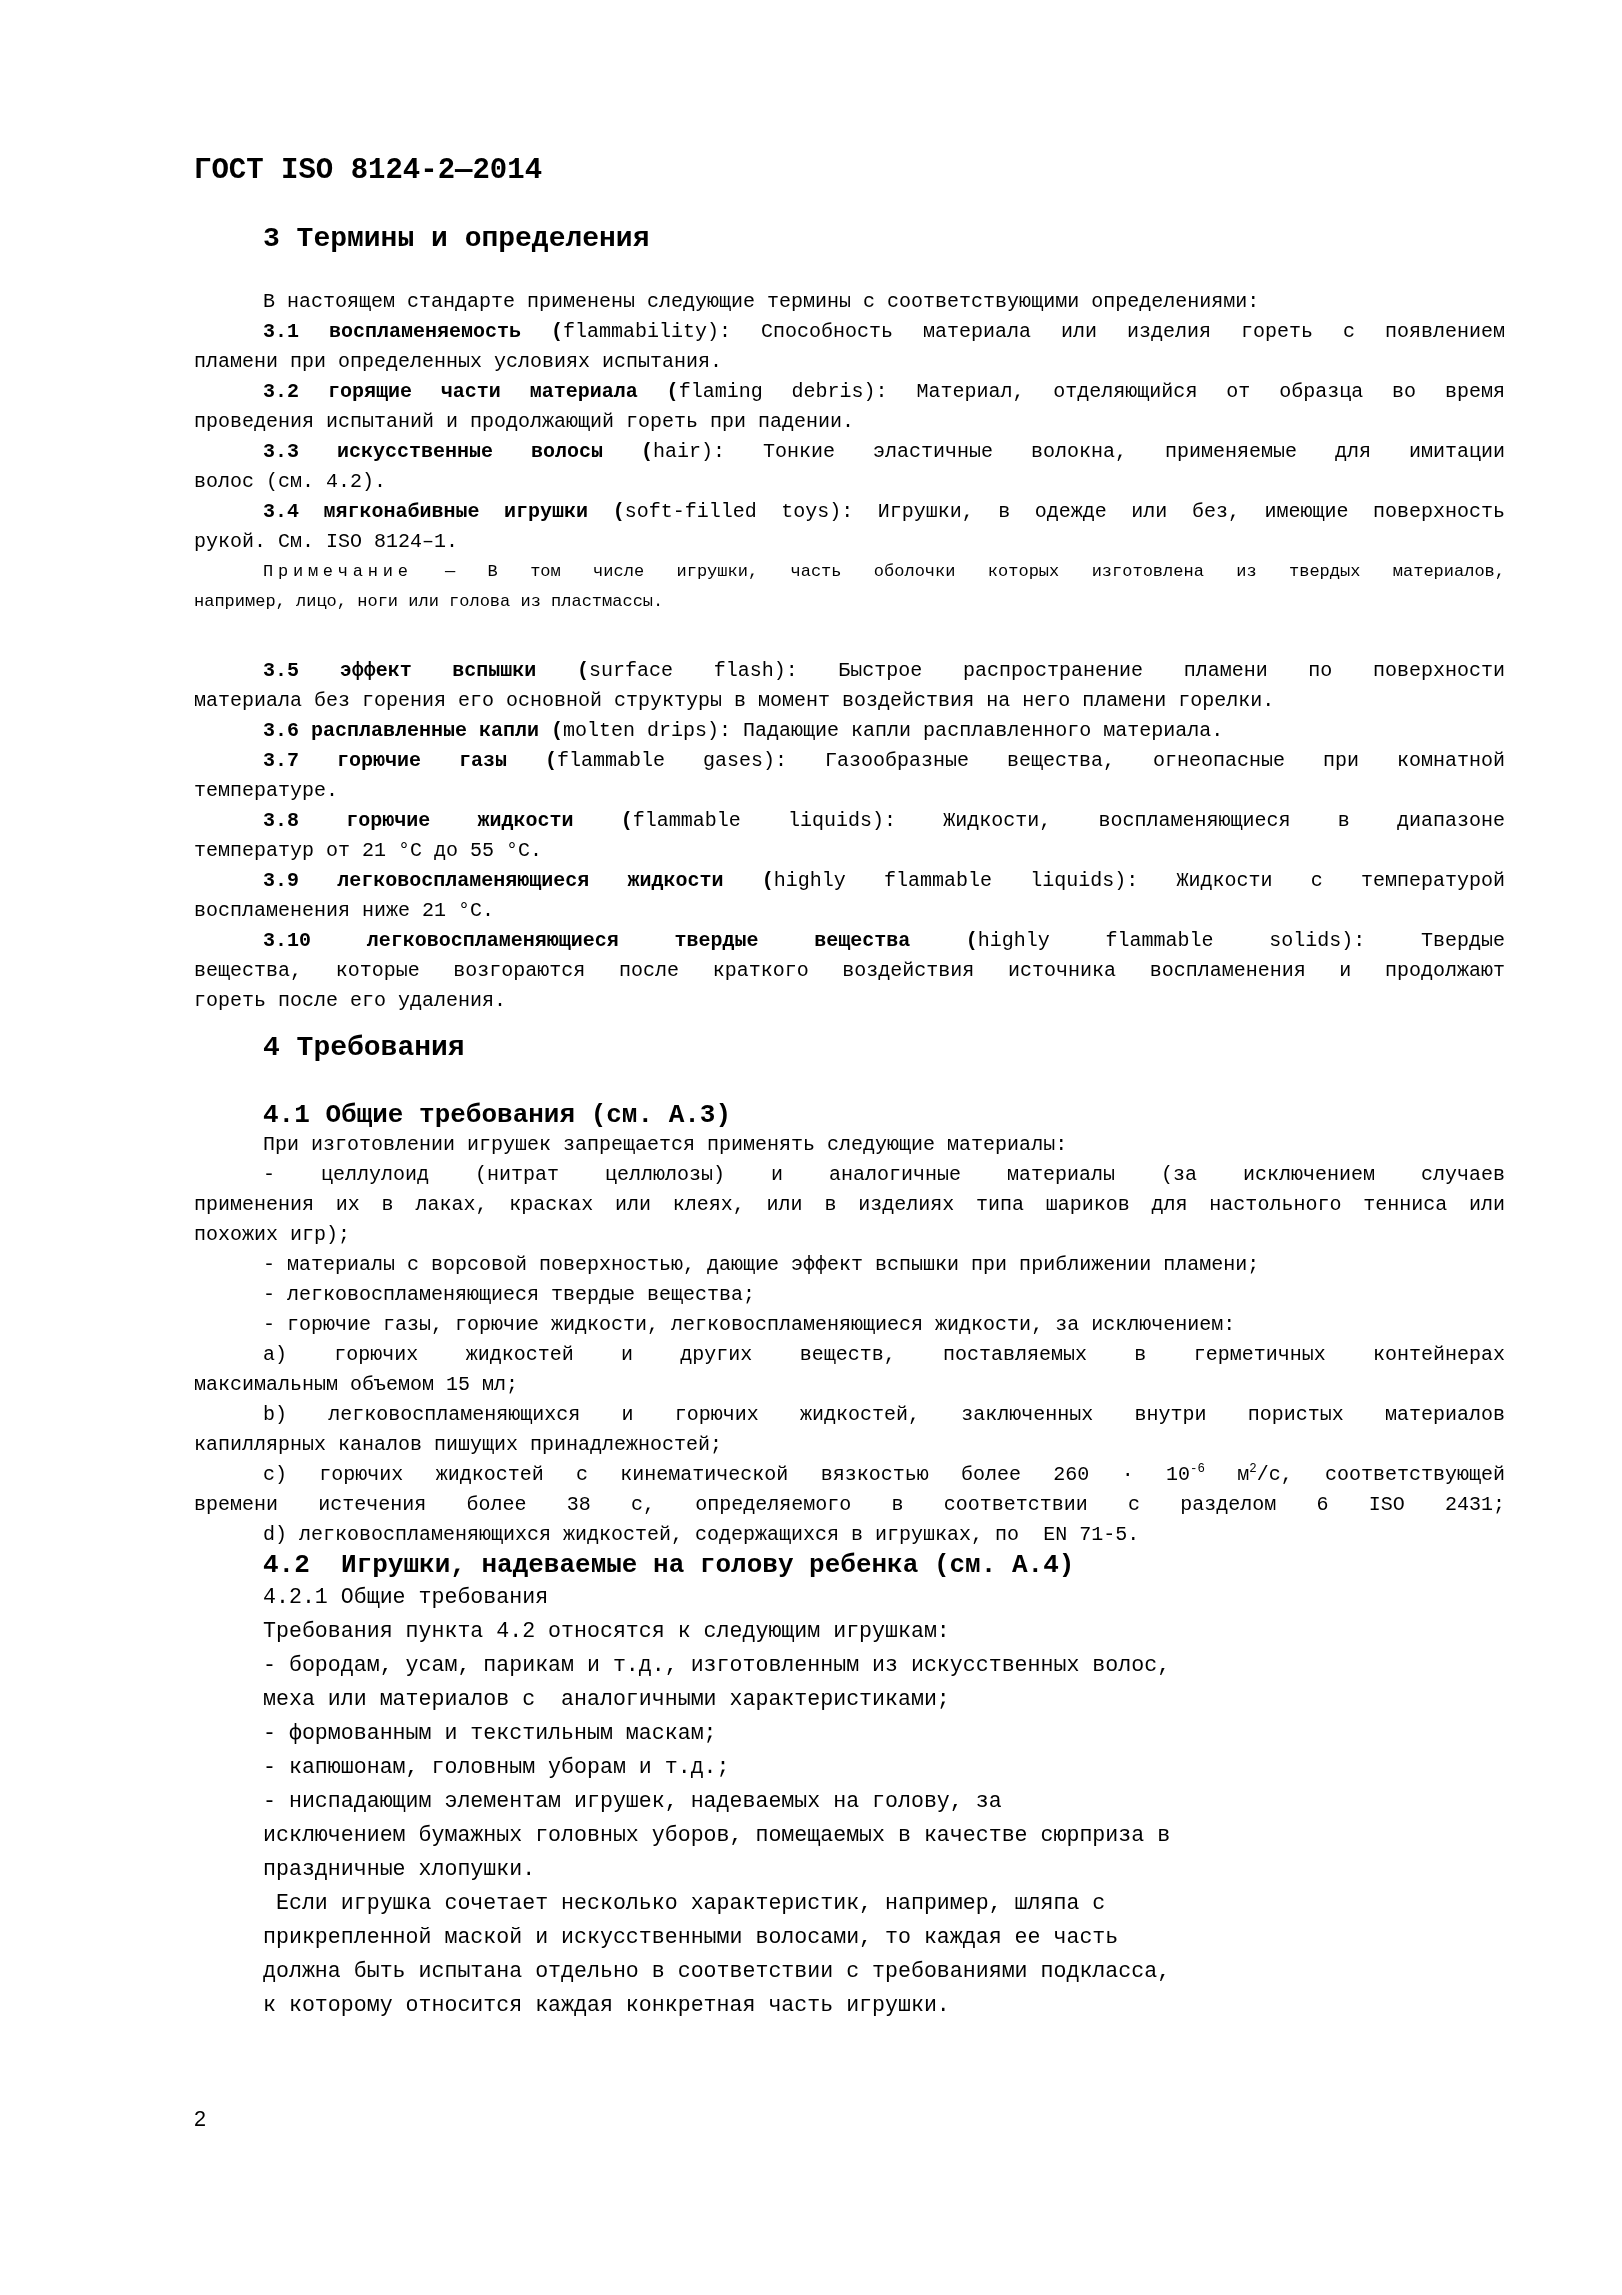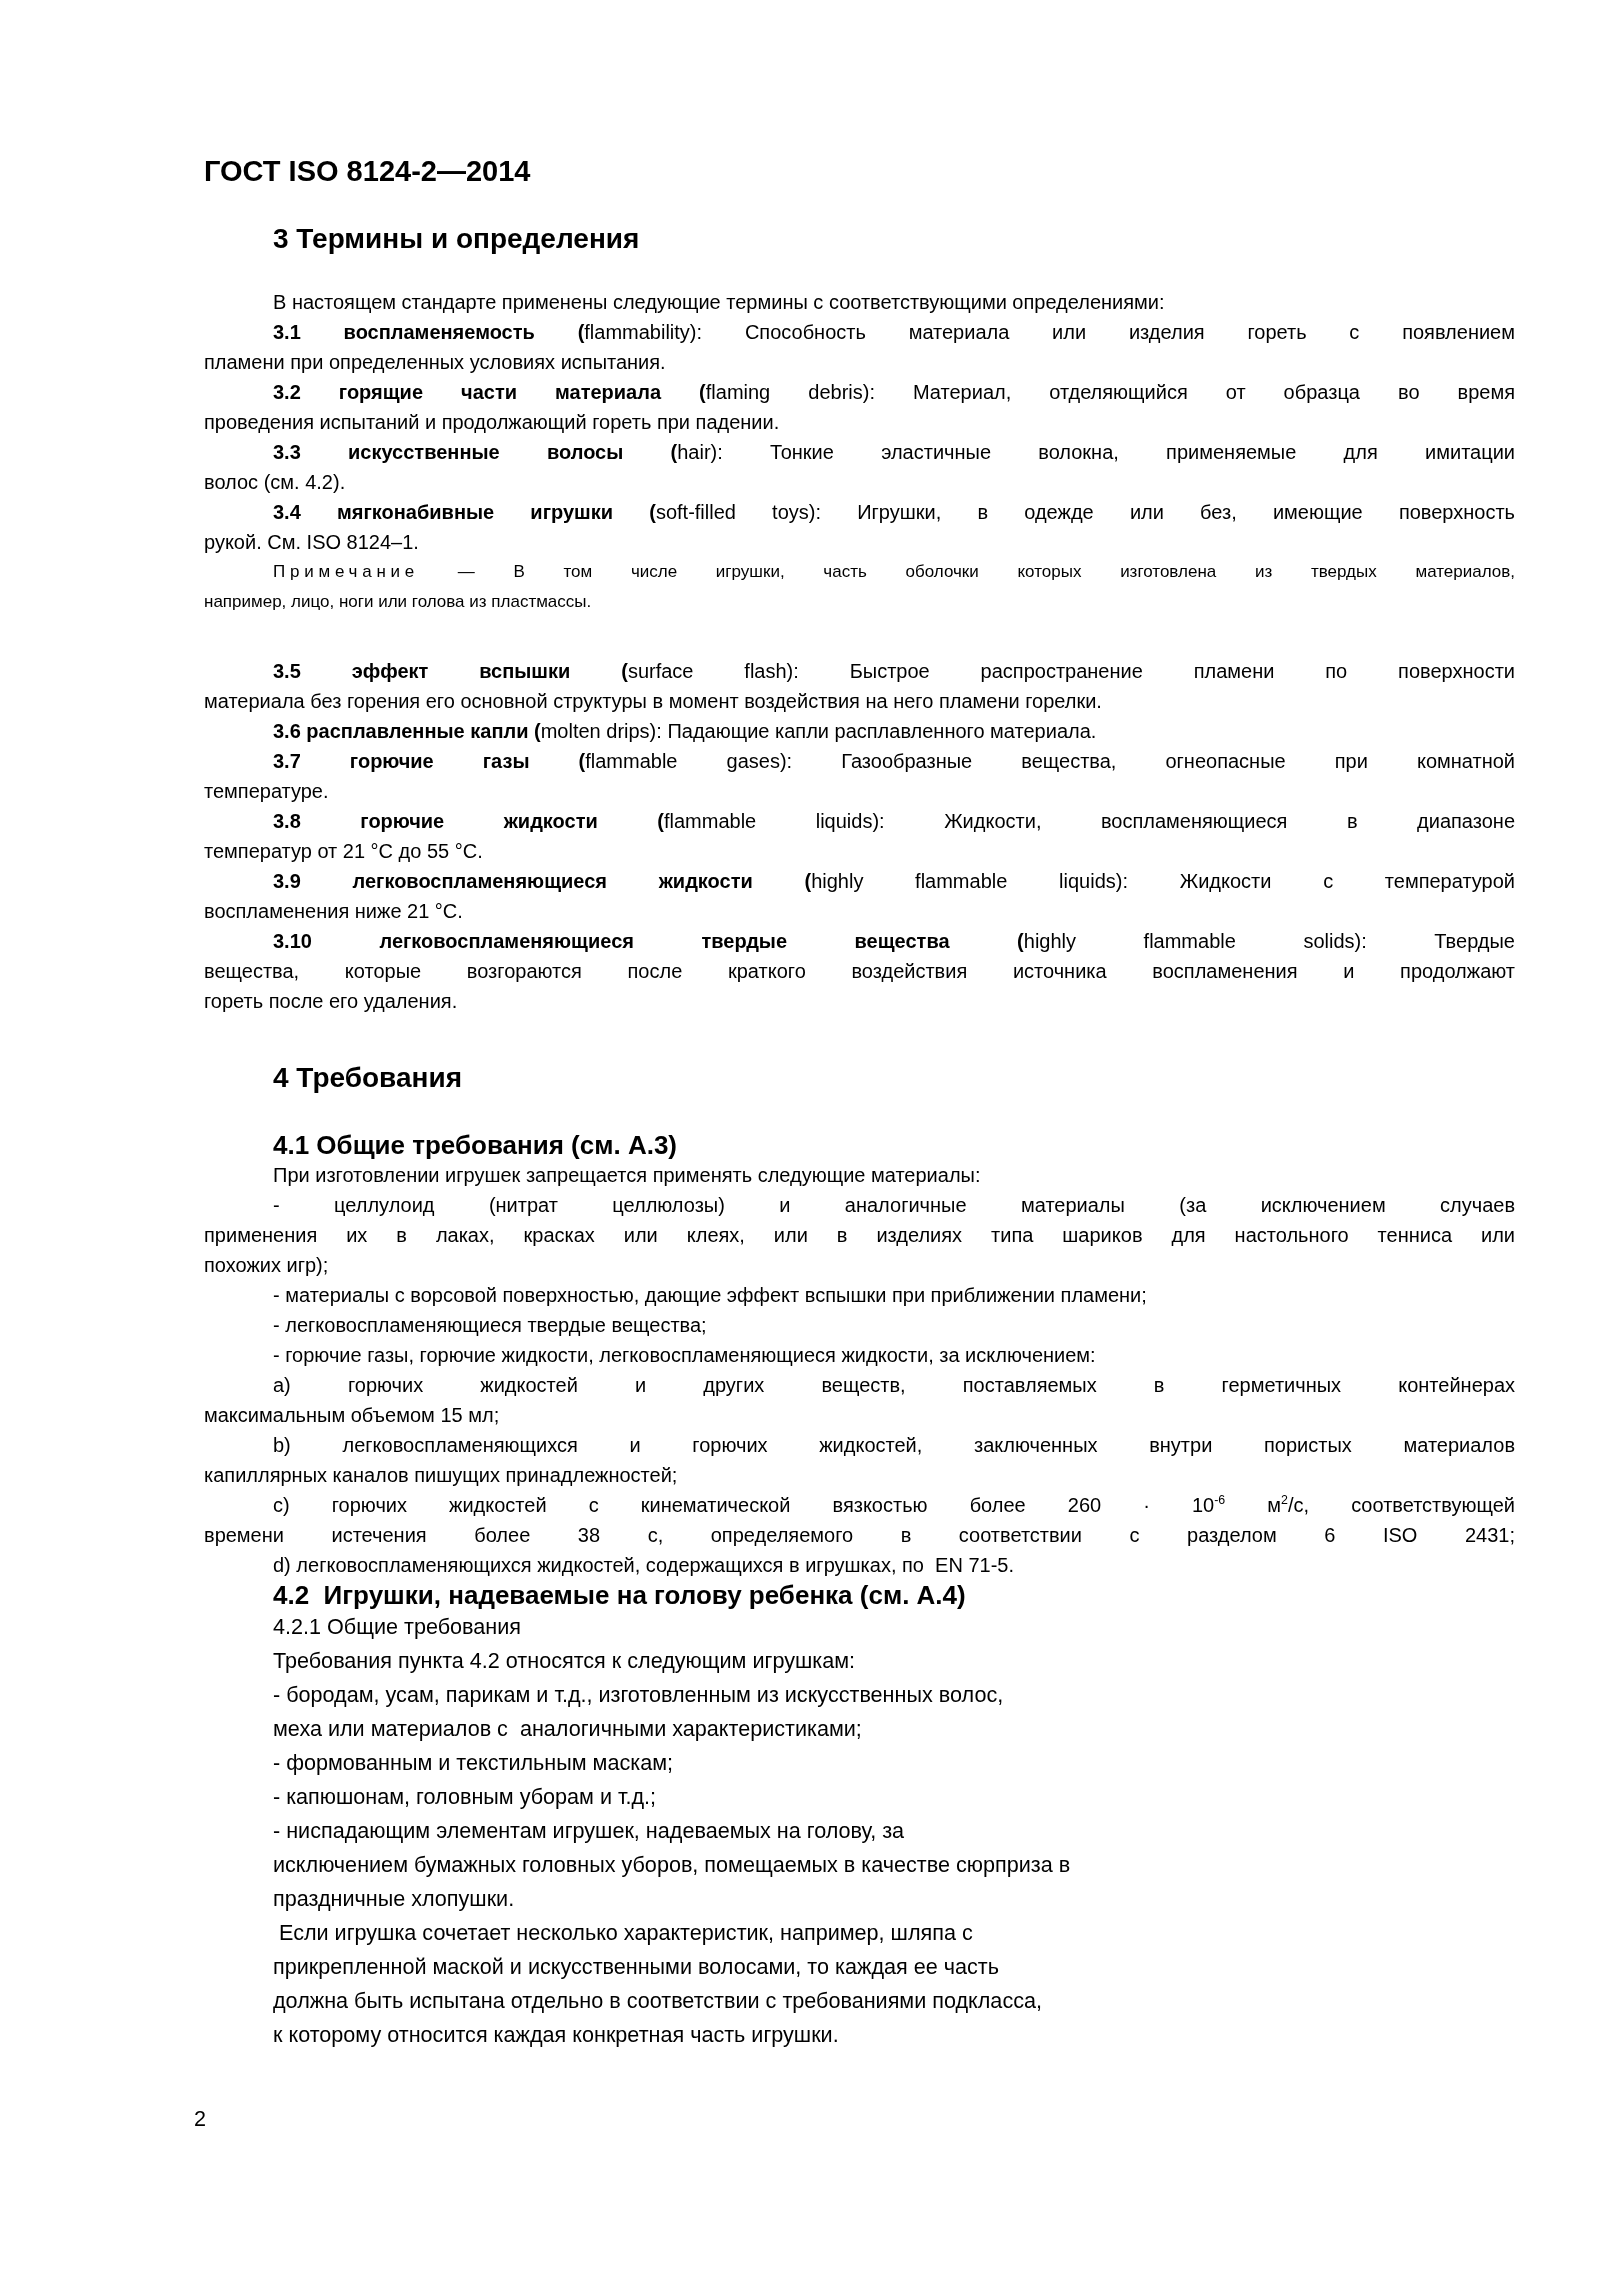--- a/index.html
+++ b/index.html
@@ -6,33 +6,34 @@
   .page{
     position:relative;
     width:1623px;height:2295px;
     background:#ffffff;
     font-family:"Liberation Sans", sans-serif;
     color:#000;
     overflow:hidden;
   }
   .content{
     position:absolute;
-    left:204px;top:156px;
+    left:194px;top:156px;
     width:1311px;
+    font-family:Liberation Mono, monospace;
   }
   .pageheader{
     font-size:29px;line-height:30px;font-weight:bold;
     white-space:pre-wrap;
   }
   .h1{
     font-size:28px;line-height:39px;font-weight:bold;
     padding-left:69px;white-space:pre-wrap;
   }
   .h1-terms{margin-top:33px;}
-  .h1-req{margin-top:42px;}
+  .h1-req{margin-top:12px;}
   .h2{
     font-size:26px;line-height:30px;font-weight:bold;
     padding-left:69px;white-space:pre-wrap;
   }
   .h2-41{margin-top:33px;}
   .block{margin:0;}
   .block.first-body{margin-top:29.4px;}
   .block.gap-above{margin-top:39px;}
   .line{
     font-size:20px;line-height:30px;

